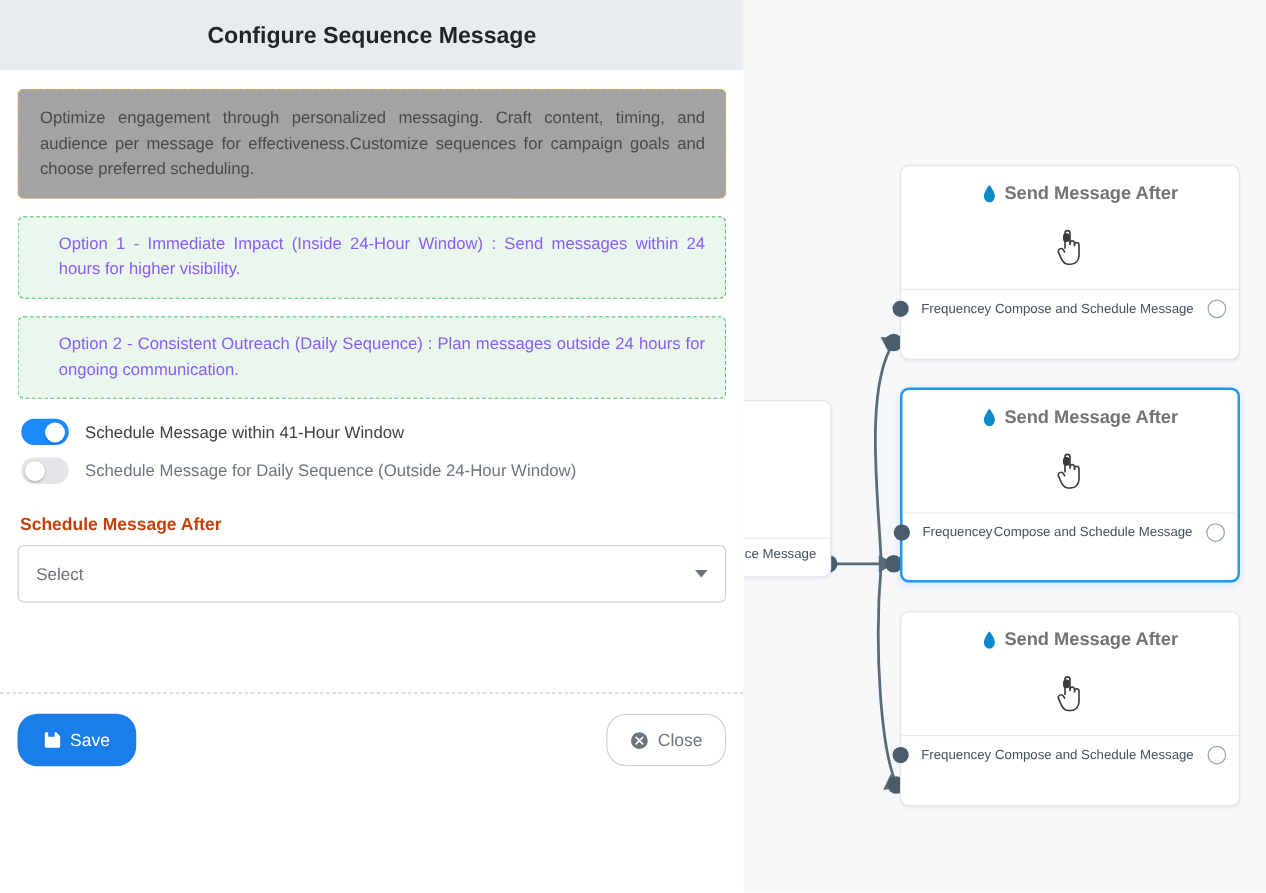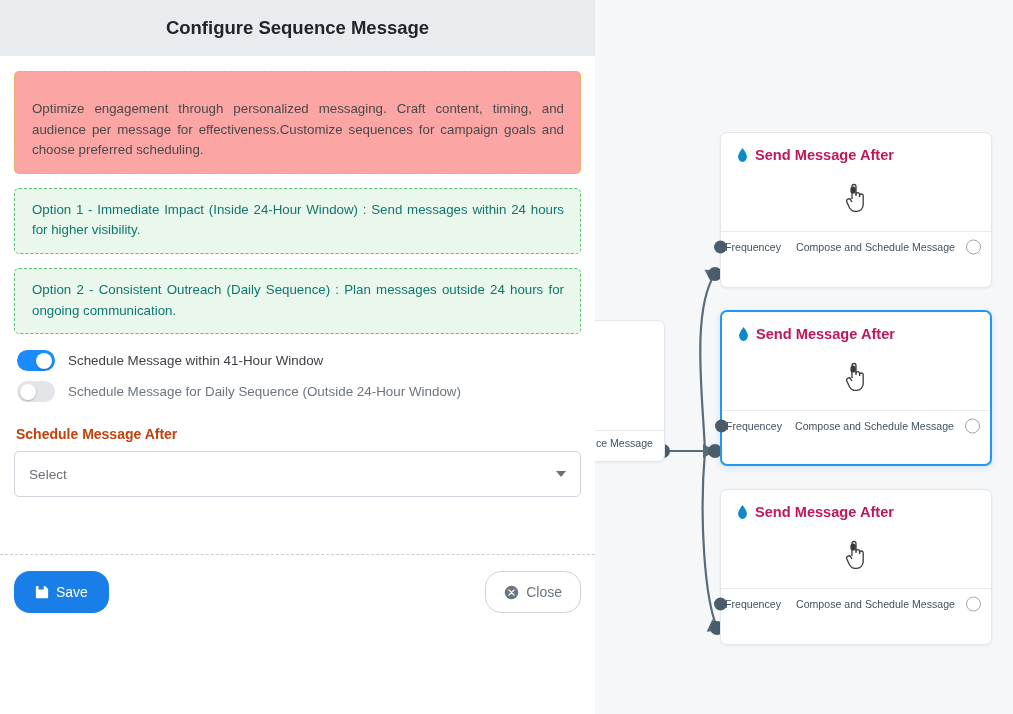--- a/index.html
+++ b/index.html
@@ -43,38 +43,38 @@
     font-weight: bold;
     color: #212529;
   }
   .panel-body {
     flex: 1 1 auto;
     padding: 15px 14px 0 14px;
     box-sizing: border-box;
   }
   .note {
     border: 1px dashed #e0b34c;
-    background: #fca5a5;
+    background: #a3a3a3;
     border-radius: 5px;
     color: #4a4a4a;
     font-size: 13.3px;
     line-height: 1.55;
-    padding: 27px 16px 12px 17px;
+    padding: 12px 16px 12px 17px;
     text-align: justify;
     margin-bottom: 14px;
     box-sizing: border-box;
   }
   .opt {
     border: 1px dashed #5bbf72;
     background: #e9f7ec;
     border-radius: 5px;
-    color: #0f766e;
+    color: #8b5cf6;
     font-size: 13.3px;
     line-height: 1.55;
-    padding: 11px 16px 12px 17px;
+    padding: 11px 16px 12px 32px;
     text-align: justify;
     margin-bottom: 14px;
     box-sizing: border-box;
   }
   .toggle-row {
     display: flex;
     align-items: center;
     margin-top: 16px;
     margin-bottom: 7px;
     padding-left: 3px;
@@ -195,21 +195,22 @@
     border: 2px solid #2196f3;
     box-shadow: 0 2px 7px rgba(33,150,243,.18);
   }
   .node-head {
     display: flex;
     align-items: center;
     gap: 7px;
     padding: 14px 0 0 16px;
     font-size: 14.6px;
     font-weight: bold;
-    color: #be185d;
+    color: #737373;
+    justify-content: center;
   }
   .drop {
     width: 11px;
     height: 14px;
     flex: none;
     color: #0d88c9;
   }
   .node-mid {
     height: 68px;
     display: flex;
@@ -220,21 +221,21 @@
     border-top: 1px solid #e8eaee;
     height: 30px;
     display: flex;
     align-items: center;
     font-size: 10.6px;
     color: #41525f;
     position: relative;
     padding: 0 12px;
     box-sizing: border-box;
   }
-  .foot-left { position: absolute; left: 4px; }
+  .foot-left { position: absolute; left: 16px; }
   .foot-right { position: absolute; right: 36px; }
   .port {
     position: absolute;
     width: 13px;
     height: 13px;
     border-radius: 50%;
     background: #fff;
     border: 1.6px solid #9aa6ae;
     top: 50%;
     transform: translateY(-50%);

